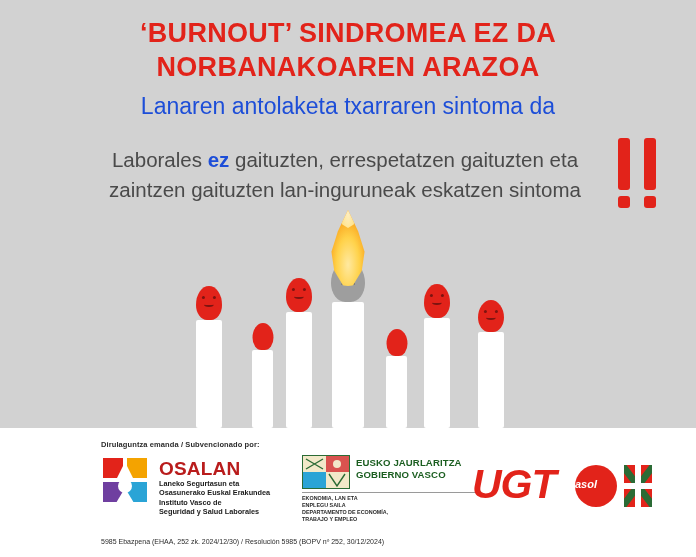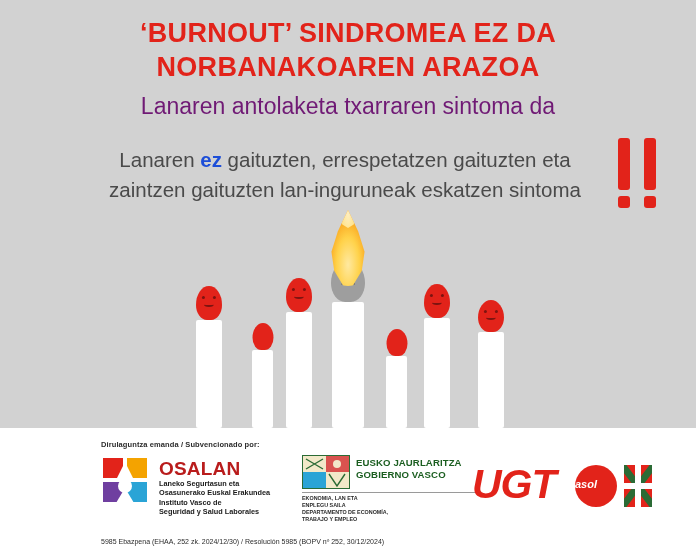--- a/index.html
+++ b/index.html
@@ -33,21 +33,21 @@
     font-weight: bold;
     font-size: 27px;
     line-height: 34px;
     letter-spacing: 0.3px;
   }
   .subhead {
     position: absolute;
     left: 0; top: 92px;
     width: 696px;
     text-align: center;
-    color: #701a75;
+    color: #1d4ed8;
     font-size: 23px;
     line-height: 28px;
   }
   .body-copy {
     position: absolute;
     left: 60px; top: 145px;
     width: 570px;
     text-align: center;
     color: #4a4a4a;
     font-size: 20.5px;
@@ -333,21 +333,21 @@
 
     <div class="headline">
       <div>‘BURNOUT’ SINDROMEA EZ DA</div>
       <div>NORBANAKOAREN ARAZOA</div>
     </div>
 
     <div class="subhead">Lanaren antolaketa txarraren sintoma da</div>
 
     <div class="body-copy">
       <div>
-        <span>Lanaren </span><span class="hl">ez</span><span> gaituzten, errespetatzen gaituzten eta</span>
+        <span>Laborales </span><span class="hl">ez</span><span> gaituzten, errespetatzen gaituzten eta</span>
       </div>
       <div>zaintzen gaituzten lan-inguruneak eskatzen sintoma</div>
     </div>
 
     <div class="excl">
       <span class="a"></span>
         <span class="b"></span>
       <i class="a"></i>
         <i class="b"></i>
     </div>

